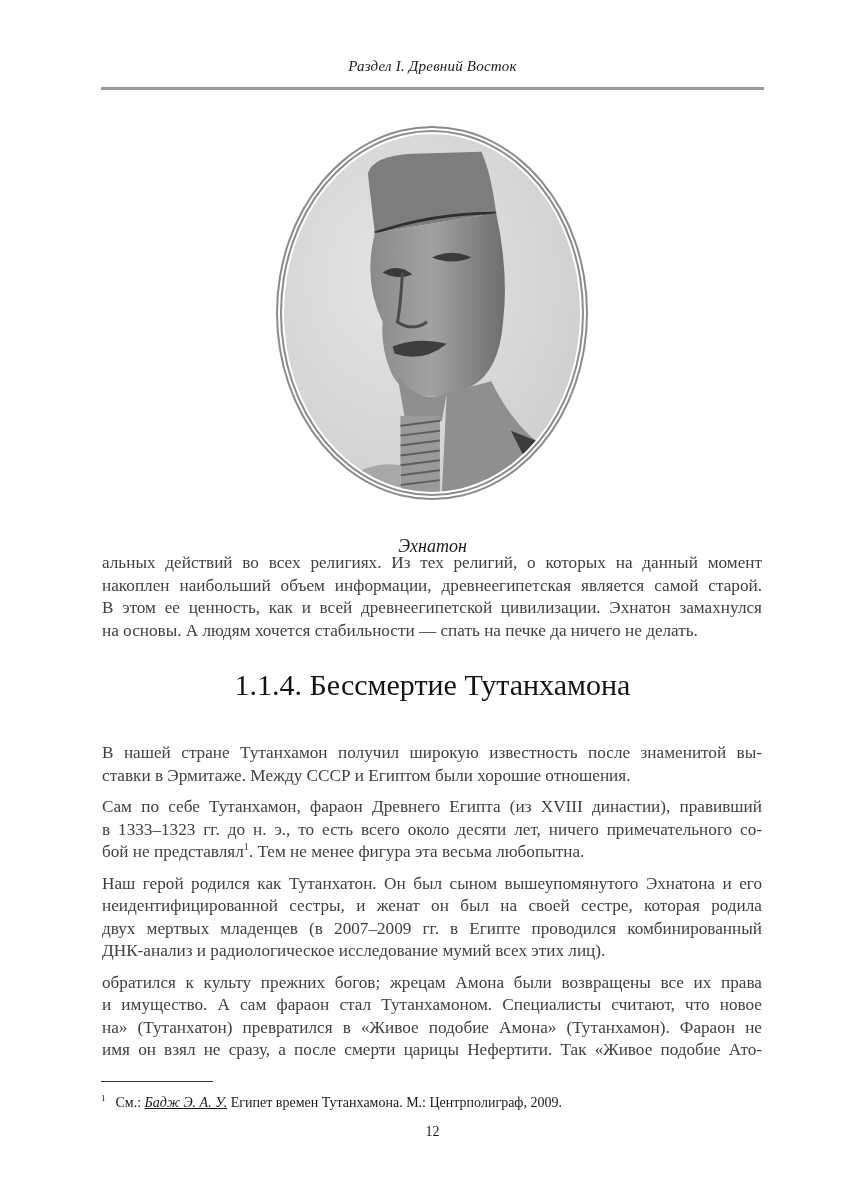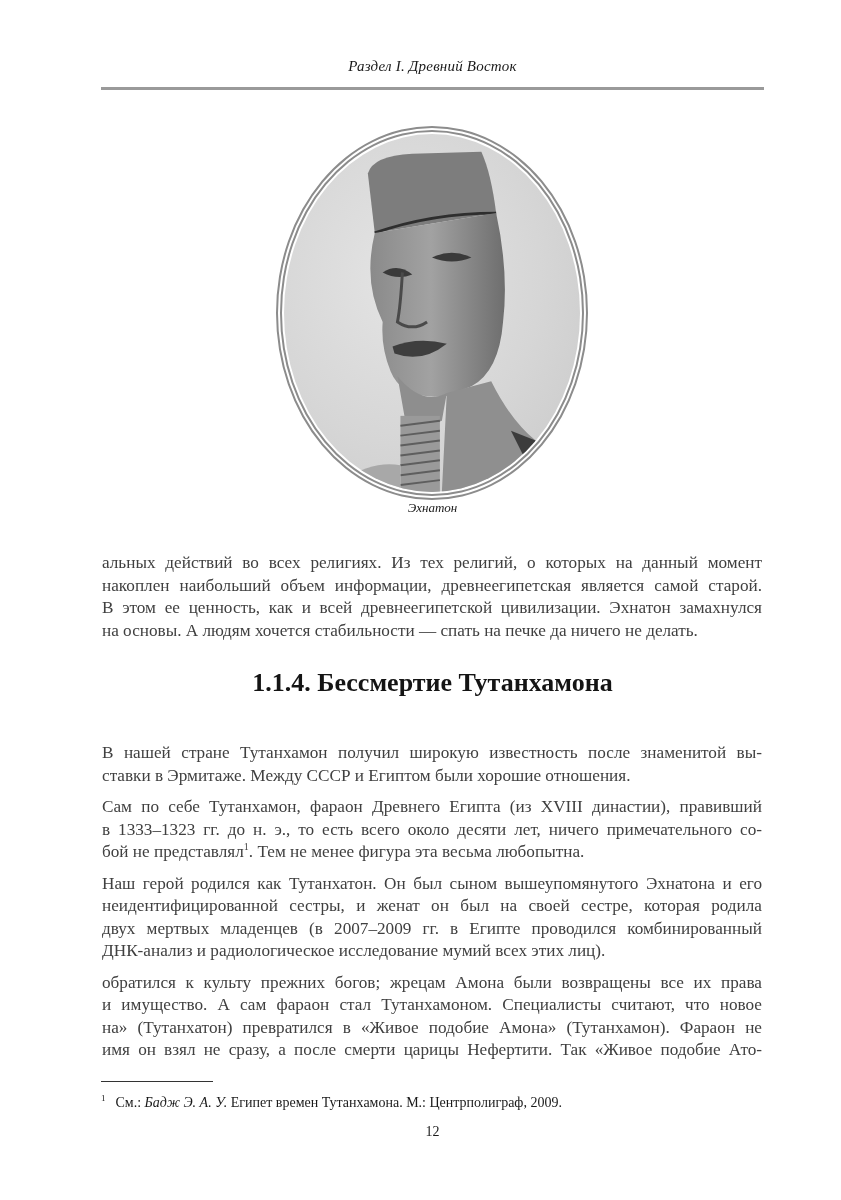--- a/index.html
+++ b/index.html
@@ -62,25 +62,25 @@
       border-radius: 50%;
       overflow: hidden;
       background: radial-gradient(ellipse at 40% 40%, #e4e4e4 0%, #d6d6d6 55%, #c8c8c8 100%);
       position: relative;
     }
     .photo svg { position: absolute; left: 0; top: 0; width: 100%; height: 100%; }
     .caption {
       position: absolute;
       left: 100px;
       width: 665px;
-      top: 500px;
+      top: 536px;
       text-align: center;
       font-family: "Liberation Serif", serif;
       font-style: italic;
-      font-size: 13px;
+      font-size: 18px;
       color: #1a1a1a;
     }
     .text-block {
       position: absolute;
       left: 102px;
       width: 660px;
       font-family: "Liberation Serif", serif;
       font-size: 17.2px;
       line-height: 22.5px;
       color: #404040;
@@ -95,22 +95,22 @@
       text-align-last: left;
     }
     .para + .para { margin-top: 9px; }
     .section-title {
       position: absolute;
       left: 100px;
       width: 665px;
       top: 668px;
       text-align: center;
       font-family: "Liberation Serif", serif;
-      font-weight: bold;
-      font-size: 26px;
+      font-weight: normal;
+      font-size: 30px;
       color: #141414;
     }
     sup.fn {
       font-size: 10px;
       line-height: 0;
       vertical-align: super;
     }
     .footnote-rule {
       position: absolute;
       left: 101px;
@@ -126,21 +126,21 @@
       font-family: "Liberation Serif", serif;
       font-size: 14px;
       color: #1a1a1a;
       white-space: nowrap;
     }
     .footnote .fn-num {
       font-size: 9px;
       vertical-align: super;
       margin-right: 10px;
     }
-    .footnote .author { font-style: italic; }
+    .footnote .author { font-style: italic; text-decoration: underline; }
     .page-number {
       position: absolute;
       left: 100px;
       width: 665px;
       top: 1124px;
       text-align: center;
       font-family: "Liberation Serif", serif;
       font-size: 14px;
       color: #1a1a1a;
     }

